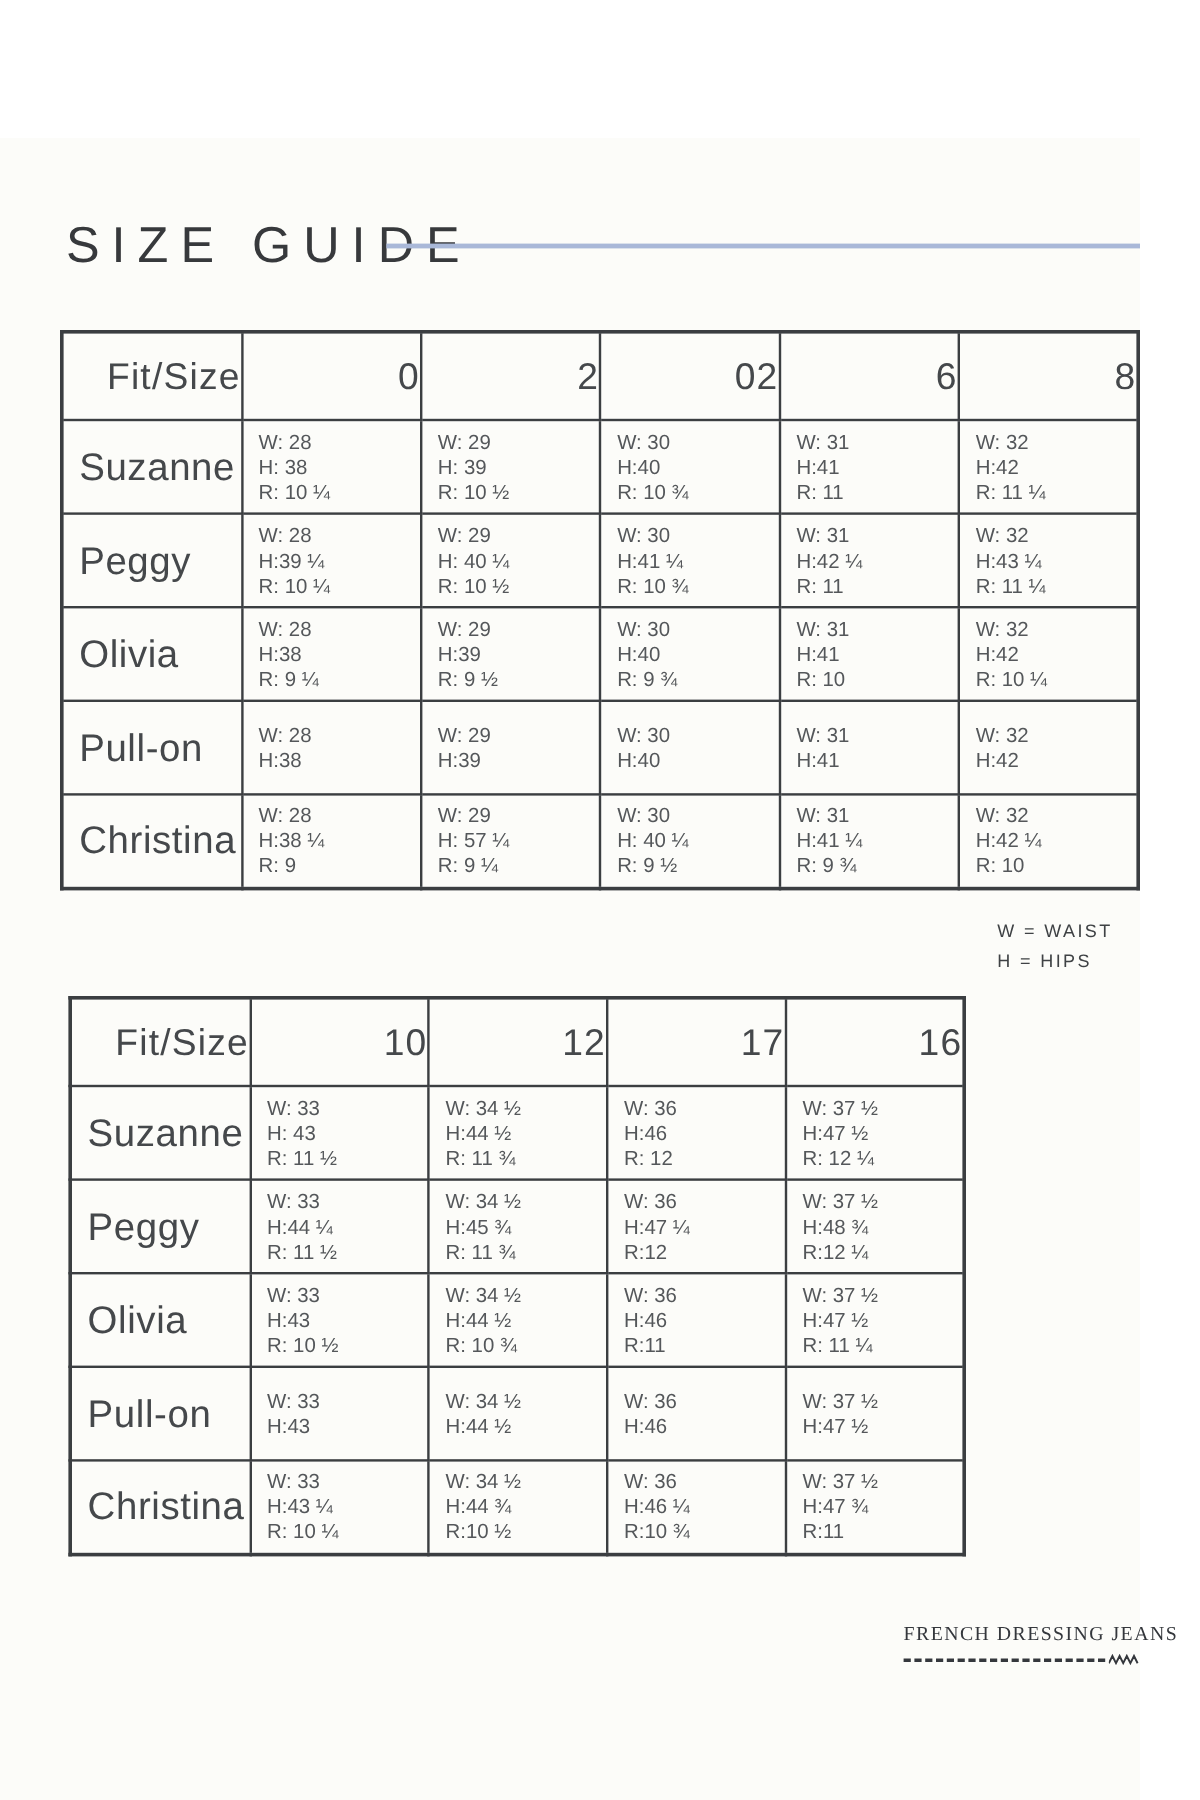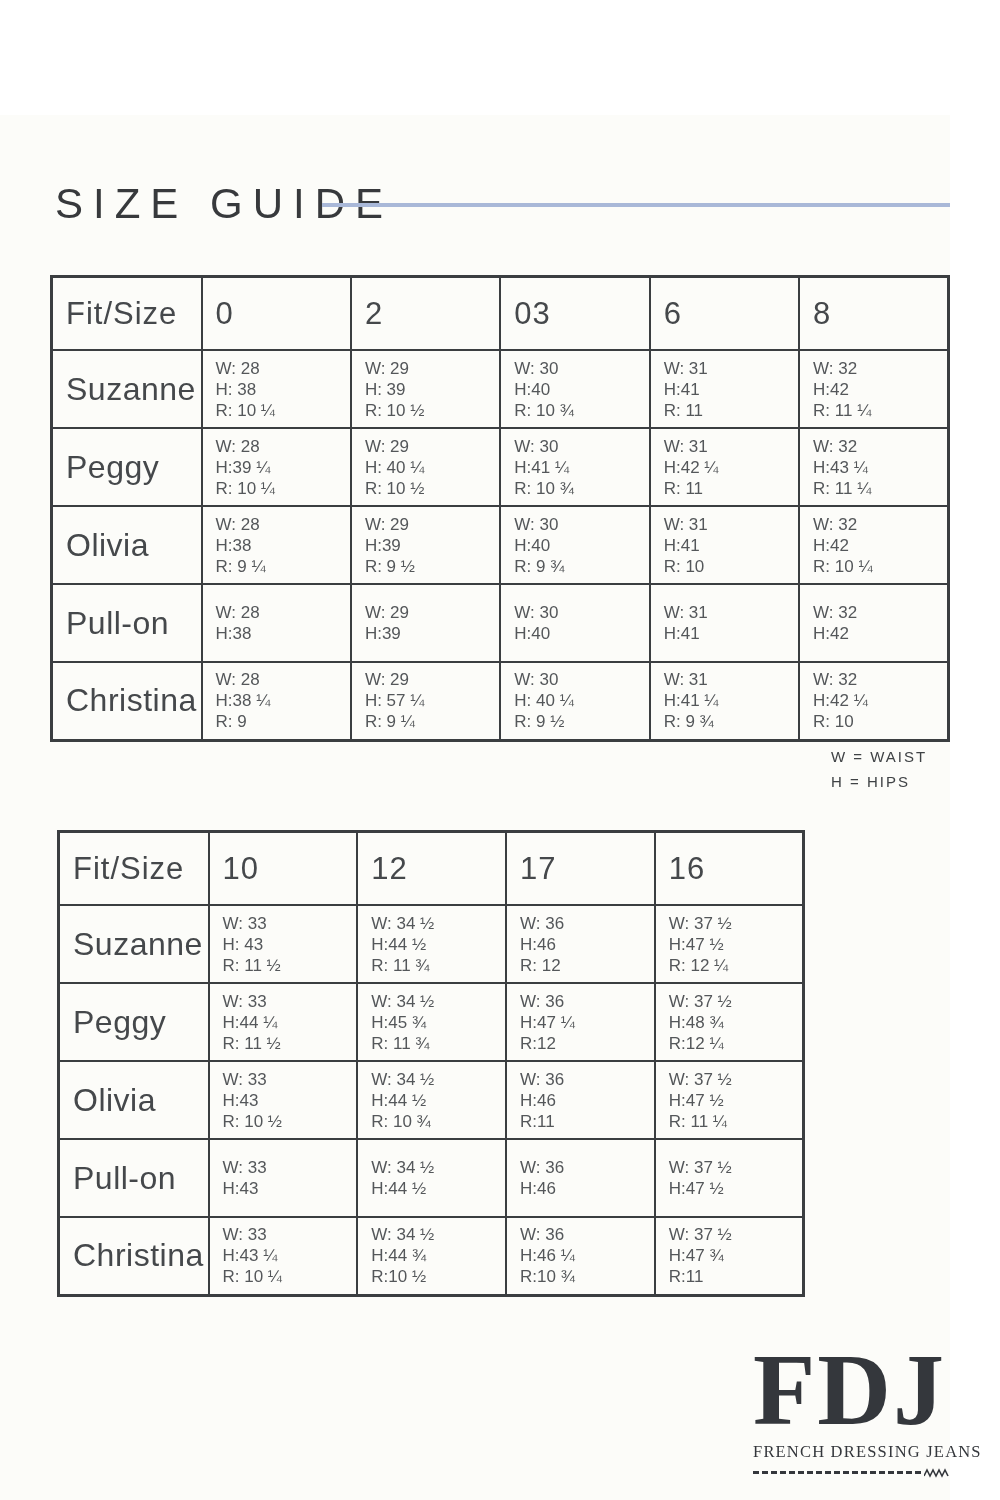--- a/index.html
+++ b/index.html
@@ -53,36 +53,37 @@
     font-weight: 300;
   }
   table.size-table { border: 3px solid #3b3e41; }
   #table-0 { left: 50px; top: 275px; width: 900px; }
   #table-1 { left: 57px; top: 830px; width: 748px; }
   tr.head-row th {
     height: 71px;
     font-size: 31px;
     color: #45484b;
     letter-spacing: 1px;
+    text-align: right;
   }
   tr.data-row { height: 78px; }
   th.fit-cell {
     font-size: 32px;
     color: #45484b;
     letter-spacing: 0.5px;
   }
   td.m-cell {
     font-size: 17px;
     color: #54575a;
   }
   .m-line { line-height: 21px; }
   .legend {
     position: absolute;
     left: 831px;
-    top: 744px;
+    top: 764px;
     font-size: 15px;
     letter-spacing: 2px;
     font-weight: 500;
     color: #3f4245;
     line-height: 25px;
     white-space: nowrap;
   }
   .logo {
     position: absolute;
     left: 753px;
@@ -136,21 +137,21 @@
       <col>
       <col>
       <col>
       <col>
     </colgroup>
     <thead>
       <tr class="head-row">
         <th>Fit/Size</th>
         <th>0</th>
         <th>2</th>
-        <th>03</th>
+        <th>02</th>
         <th>6</th>
         <th>8</th>
       </tr>
     </thead>
     <tbody>
       <tr class="data-row">
         <th class="fit-cell">Suzanne</th>
         <td class="m-cell">
           <div class="m-line">W: 28</div>
           <div class="m-line">H: 38</div>
@@ -418,21 +419,20 @@
         <td class="m-cell">
           <div class="m-line">W: 37 ½</div>
           <div class="m-line">H:47 ¾</div>
           <div class="m-line">R:11</div>
         </td>
       </tr>
     </tbody>
   </table>
 
 <div class="logo">
-  <div class="logo-monogram">FDJ</div>
   <div class="logo-name">FRENCH DRESSING JEANS</div>
   <div class="logo-rule">
     <div class="logo-dashes"></div>
     <svg class="zigzag" width="26" height="10" viewBox="0 0 26 10">
       <polyline points="0,8 3,2 6,8 9,2 12,8 15,2 18,8 21,2 24,8" fill="none" stroke="#34373c" stroke-width="1.6"></polyline>
     </svg>
   </div>
 </div>
 
 </body></html>

